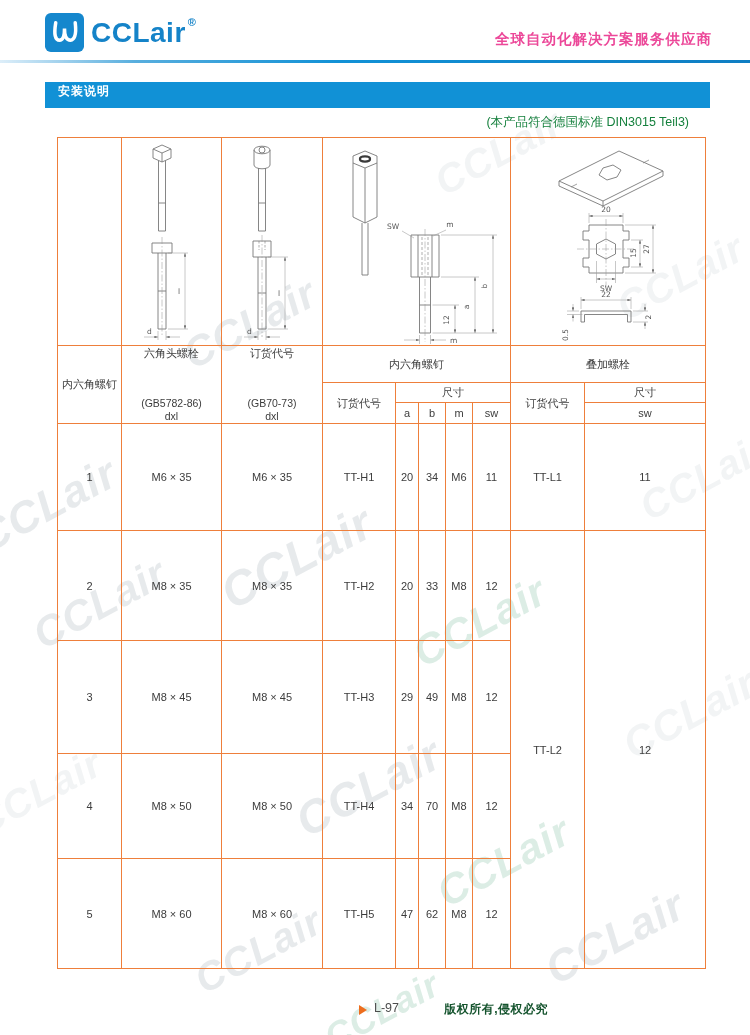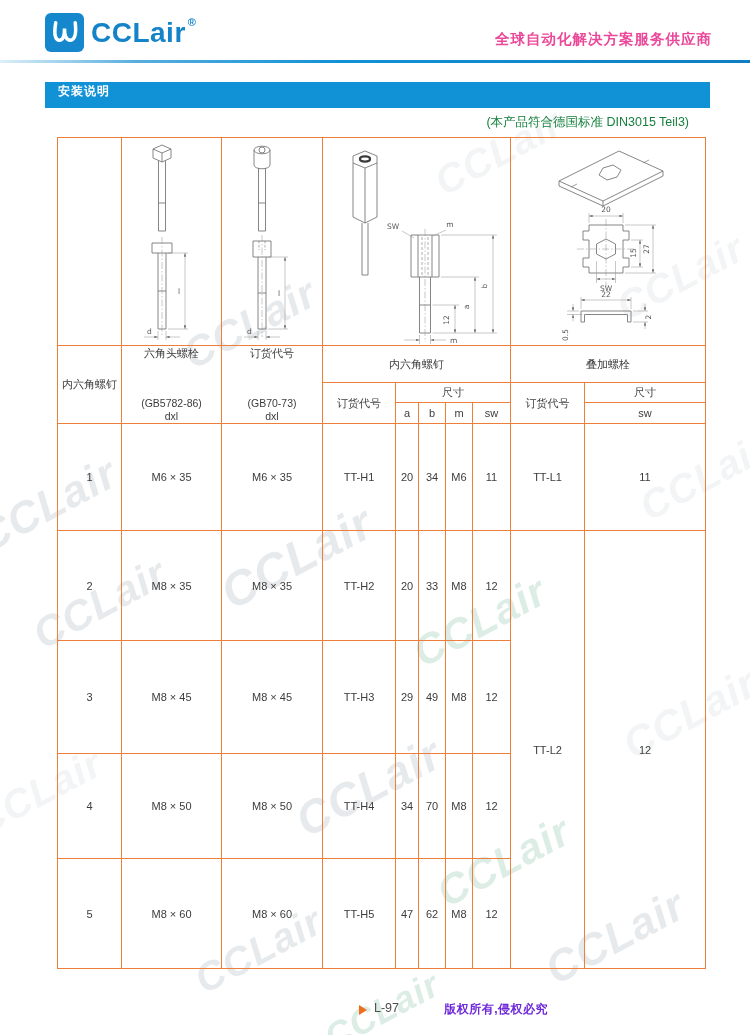--- a/index.html
+++ b/index.html
@@ -33,21 +33,21 @@
   .hname{}
   .hstd{line-height:13px;font-size:10.5px;margin-top:36px;}
   .hdim{line-height:13px;font-size:10.5px;}
   svg.draw{display:block;margin:0 auto;}
   svg.draw text{font-family:"DejaVu Sans",sans-serif;font-size:7.5px;fill:#555;font-style:normal;}
   
   .footer{position:absolute;left:0;top:998px;width:606px;height:24px;z-index:2;}
   .tri{position:absolute;left:359px;top:7px;width:0;height:0;
        border-left:8px solid #ed6d1d;border-top:5px solid transparent;border-bottom:5px solid transparent;}
   .pageno{position:absolute;left:374px;top:3px;font-size:12.5px;color:#4d4d4d;}
-  .copyright{position:absolute;right:58px;top:3px;font-size:12px;font-weight:bold;color:#6d28d9;letter-spacing:0.5px;}
+  .copyright{position:absolute;right:58px;top:3px;font-size:12px;font-weight:bold;color:#14532d;letter-spacing:0.5px;}
 </style>
 </head>
 <body>
 
 <div class="page">
 
   <div class="wm-layer">
     <span class="wm light" style="left:430px;top:130px;font-size:40px;">CCLair</span>
     <span class="wm" style="left:178px;top:300px;font-size:42px;">CCLair</span>
     <span class="wm light" style="left:612px;top:255px;font-size:40px;">CCLair</span>

